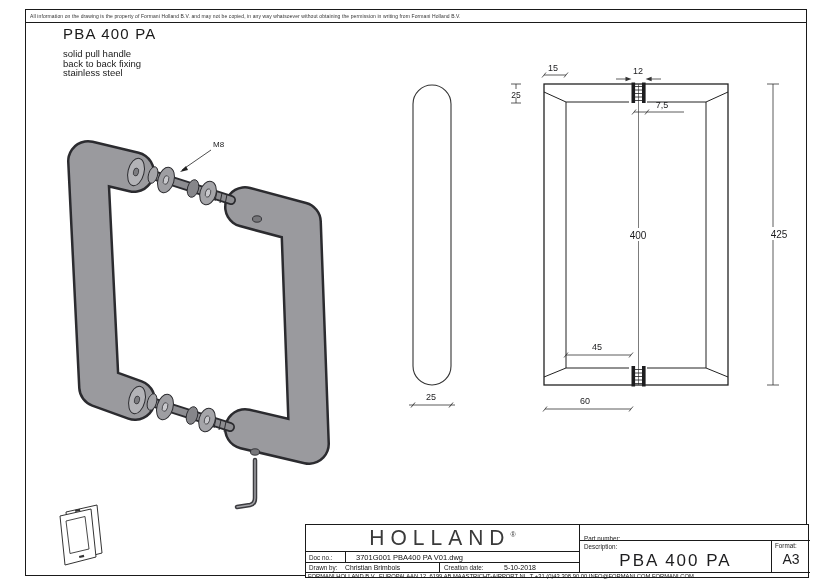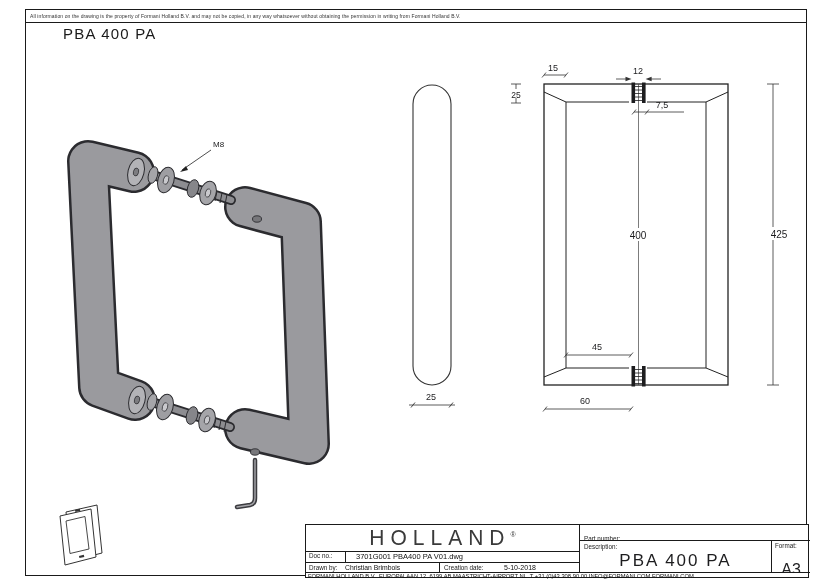--- a/index.html
+++ b/index.html
@@ -17,34 +17,34 @@
   svg text{font-family:"Liberation Sans",sans-serif;fill:#1d1d1f;}
   
   .tb{position:absolute;left:305px;top:524px;width:504px;height:54px;
       border:1px solid #1a1a1a;box-sizing:border-box;background:#fff;}
   .tb .cell{position:absolute;box-sizing:border-box;border-color:#1a1a1a;overflow:hidden;}
   .lbl{font-size:6.3px;color:#222;}
   .val{font-size:7.5px;color:#111;}
   .tb-logo{left:0;top:0;width:273px;height:26px;display:flex;align-items:center;justify-content:center;}
   .logo-text{font-size:21px;letter-spacing:6px;color:#3a3a3a;transform:scaleY(1.04);}
   .logo-text sup{font-size:7px;letter-spacing:0;}
-  .tb-docno{left:0;top:26px;width:273px;height:11px;border-top:1px solid;display:flex;align-items:flex-start;}
+  .tb-docno{left:0;top:26px;width:273px;height:11px;border-top:1px solid;display:flex;align-items:center;}
   .tb-docno .lbl{width:36px;padding-left:3px;flex:none;}
   .tb-docno .divider, .tb-drawnby .divider{width:1px;align-self:stretch;background:#1a1a1a;flex:none;}
   .tb-docno .val{padding-left:10px;}
   .tb-drawnby{left:0;top:37px;width:273px;height:10px;border-top:1px solid;display:flex;align-items:center;}
   .tb-drawnby .lbl{flex:none;padding-left:3px;}
   .w36{width:36px;} .w94{width:94px;} .w60{width:60px;}
   .tb-partnum{left:273px;top:0;width:231px;height:15px;border-left:1px solid;padding:2px 0 0 4px;}
   .tb-desc{left:273px;top:15px;width:192px;height:32px;border-left:1px solid;border-top:1px solid;}
   .tb-desc .lbl{padding:2px 0 0 4px;}
   .desc-val{text-align:center;font-size:17px;letter-spacing:2px;font-weight:500;margin-top:1px;}
   .tb-format{left:465px;top:15px;width:39px;height:32px;border-left:1px solid;border-top:1px solid;text-align:center;}
   .tb-format .lbl{display:block;padding:1px 2px 0 3px;text-align:left;}
-  .format-val{font-size:16px;font-weight:500;margin-top:12px;}
+  .format-val{font-size:14px;font-weight:500;margin-top:2px;}
   .tb-footer{left:0;top:47px;width:504px;height:7px;border-top:1px solid;
       font-size:5.8px;line-height:6.2px;padding-left:2px;white-space:pre;color:#111;}
 </style>
 </head>
 <body>
 
 <div class="page">
 
   <svg width="828" height="585" viewBox="0 0 828 585">
 
@@ -184,20 +184,25 @@
       <line x1="543" y1="411.5" x2="547" y2="406.5"></line>
         <line x1="629" y1="411.5" x2="633" y2="406.5"></line>
       <text x="585" y="404" font-size="9" text-anchor="middle" stroke="none">60</text>
     </g>
   </svg>
 
   <div class="disclaimer">All information on the drawing is the property of Formani Holland B.V. and may not be copied, in any way whatsoever without obtaining the permission in writing from Formani Holland B.V.</div>
   <div class="page-border"></div>
 
   <div class="title">PBA 400 PA</div>
+  <div class="subtitle">
+    <div>solid pull handle</div>
+    <div>back to back fixing</div>
+    <div>stainless steel</div>
+  </div>
 
   <div class="tb">
     <div class="cell tb-logo">
       <div class="logo-text"><span>HOLLAND</span><sup>®</sup></div>
     </div>
     <div class="cell tb-partnum">
       <span class="lbl">Part number:</span>
     </div>
     <div class="cell tb-desc">
       <div class="lbl">Description:</div>

